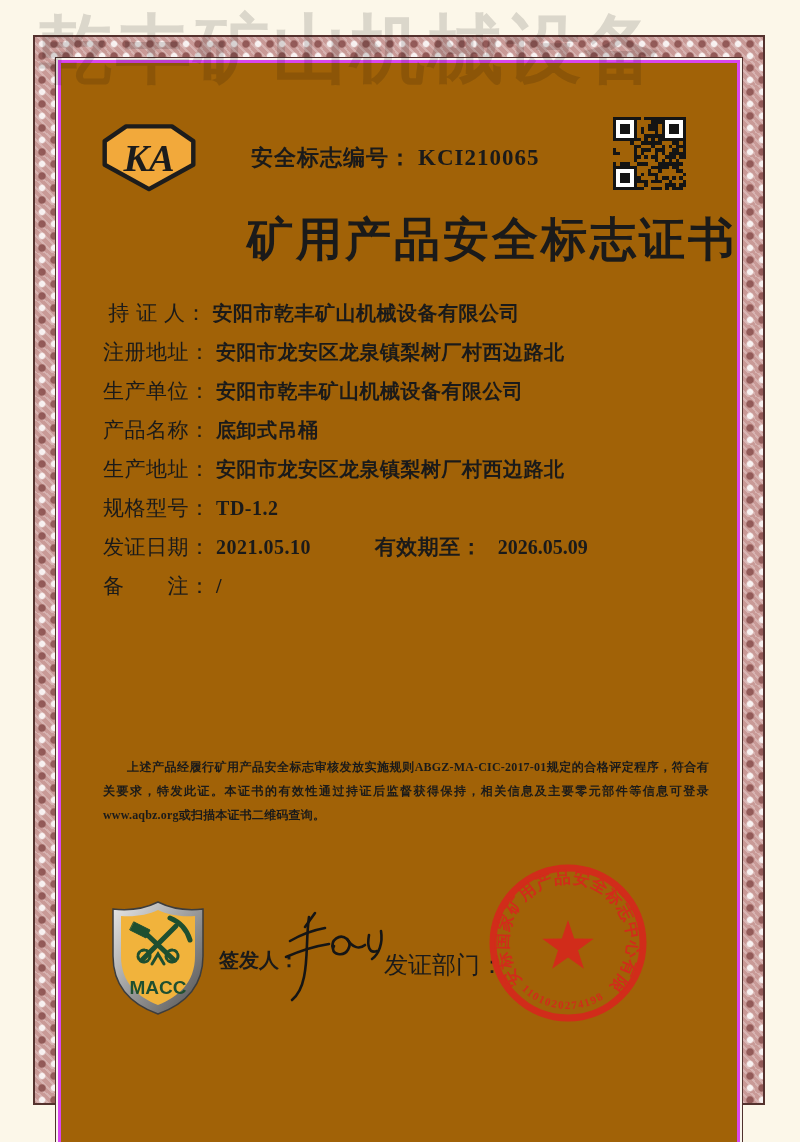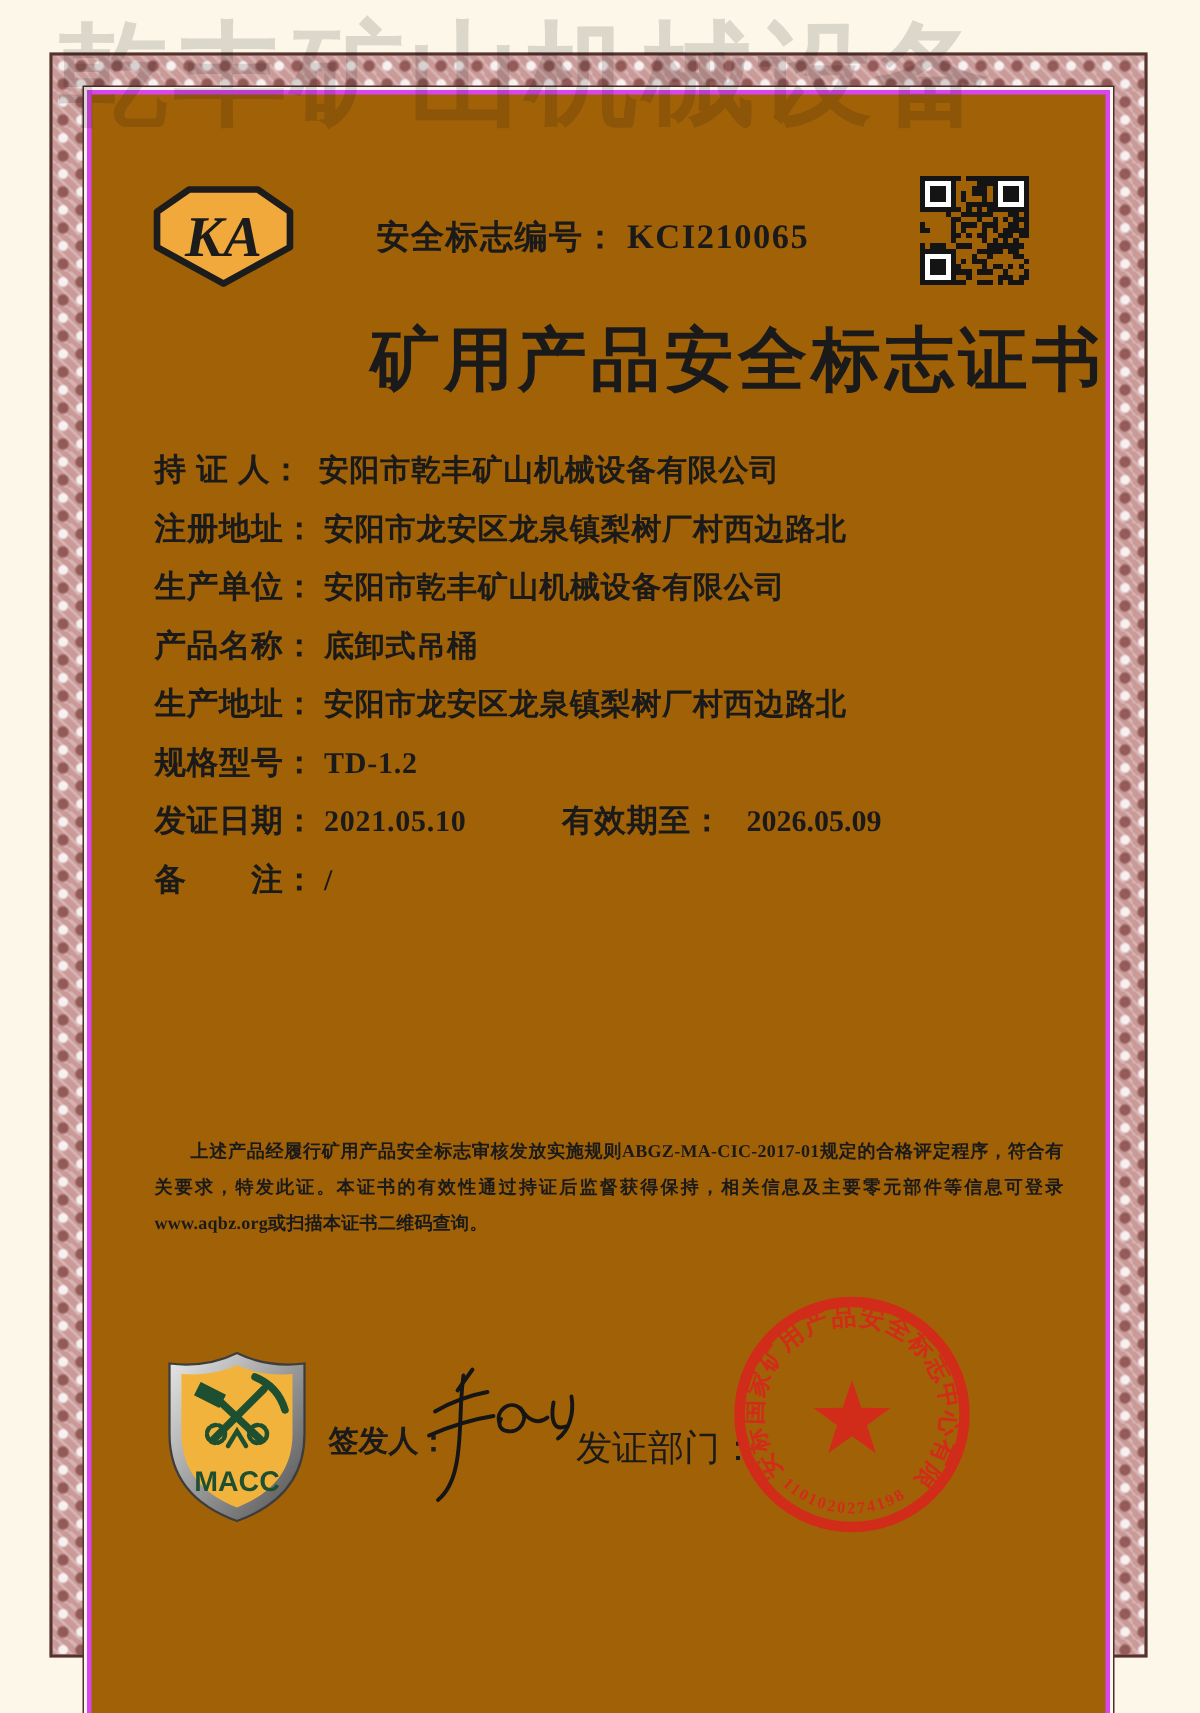--- a/index.html
+++ b/index.html
@@ -45,21 +45,21 @@
     font-family:"Liberation Serif", serif;
     font-size:46px; font-weight:900; letter-spacing:3px;
     white-space:nowrap;
   }
 
   
   .rows { left:42px; top:236px; width:612px; }
   .row { position:relative; height:39px; font-size:20px; white-space:nowrap; }
   .row .lbl {
     display:inline-block; min-width:104px;
-    font-weight:bold; font-size:21px; letter-spacing:.5px;
+    font-weight:normal; font-size:21px; letter-spacing:.5px;text-align:right;
   }
   .row .val {
     font-family:"Liberation Serif", serif;
     font-weight:700; letter-spacing:.5px;
   }
   .row.wide .lbl { min-width:0; margin-right:8px; }
   .row .lbl2 { display:inline-block; font-weight:bold; font-size:21px; margin-left:58px; letter-spacing:.5px; }
   .row .val2 { font-family:"Liberation Serif", serif; font-weight:700; margin-left:10px; }
 
   .statement {

